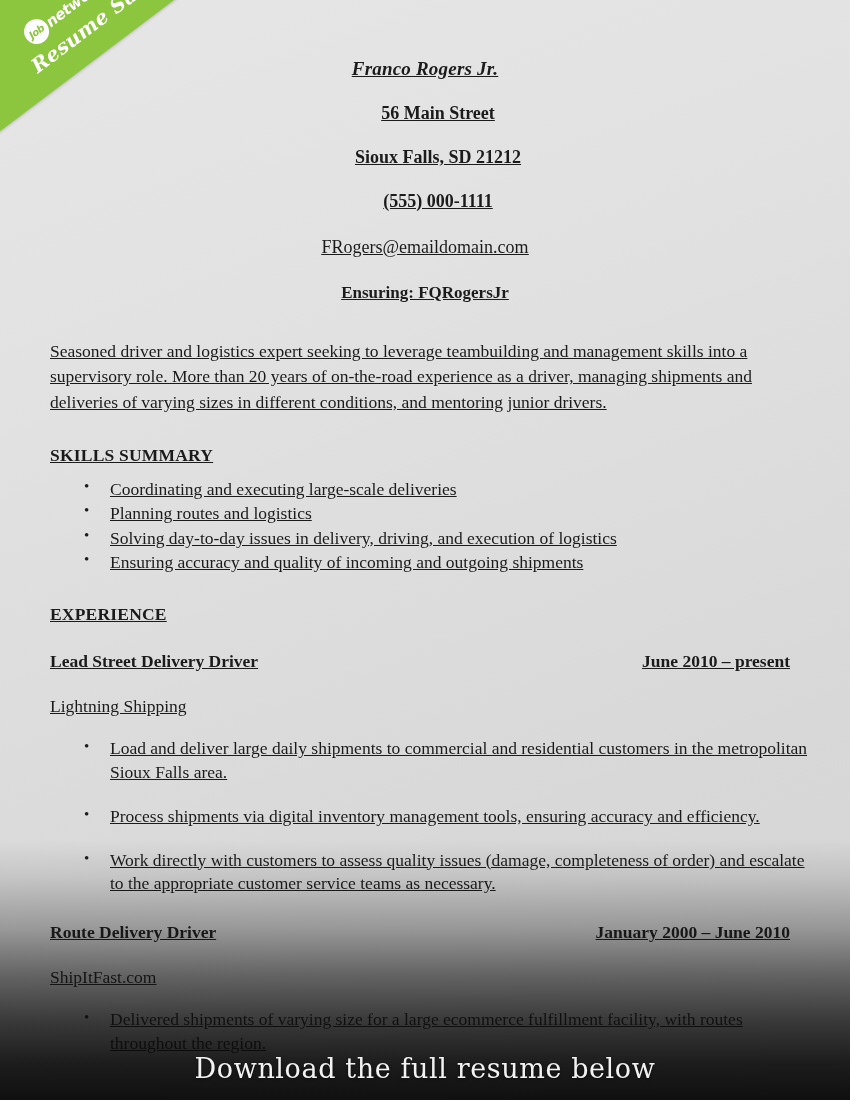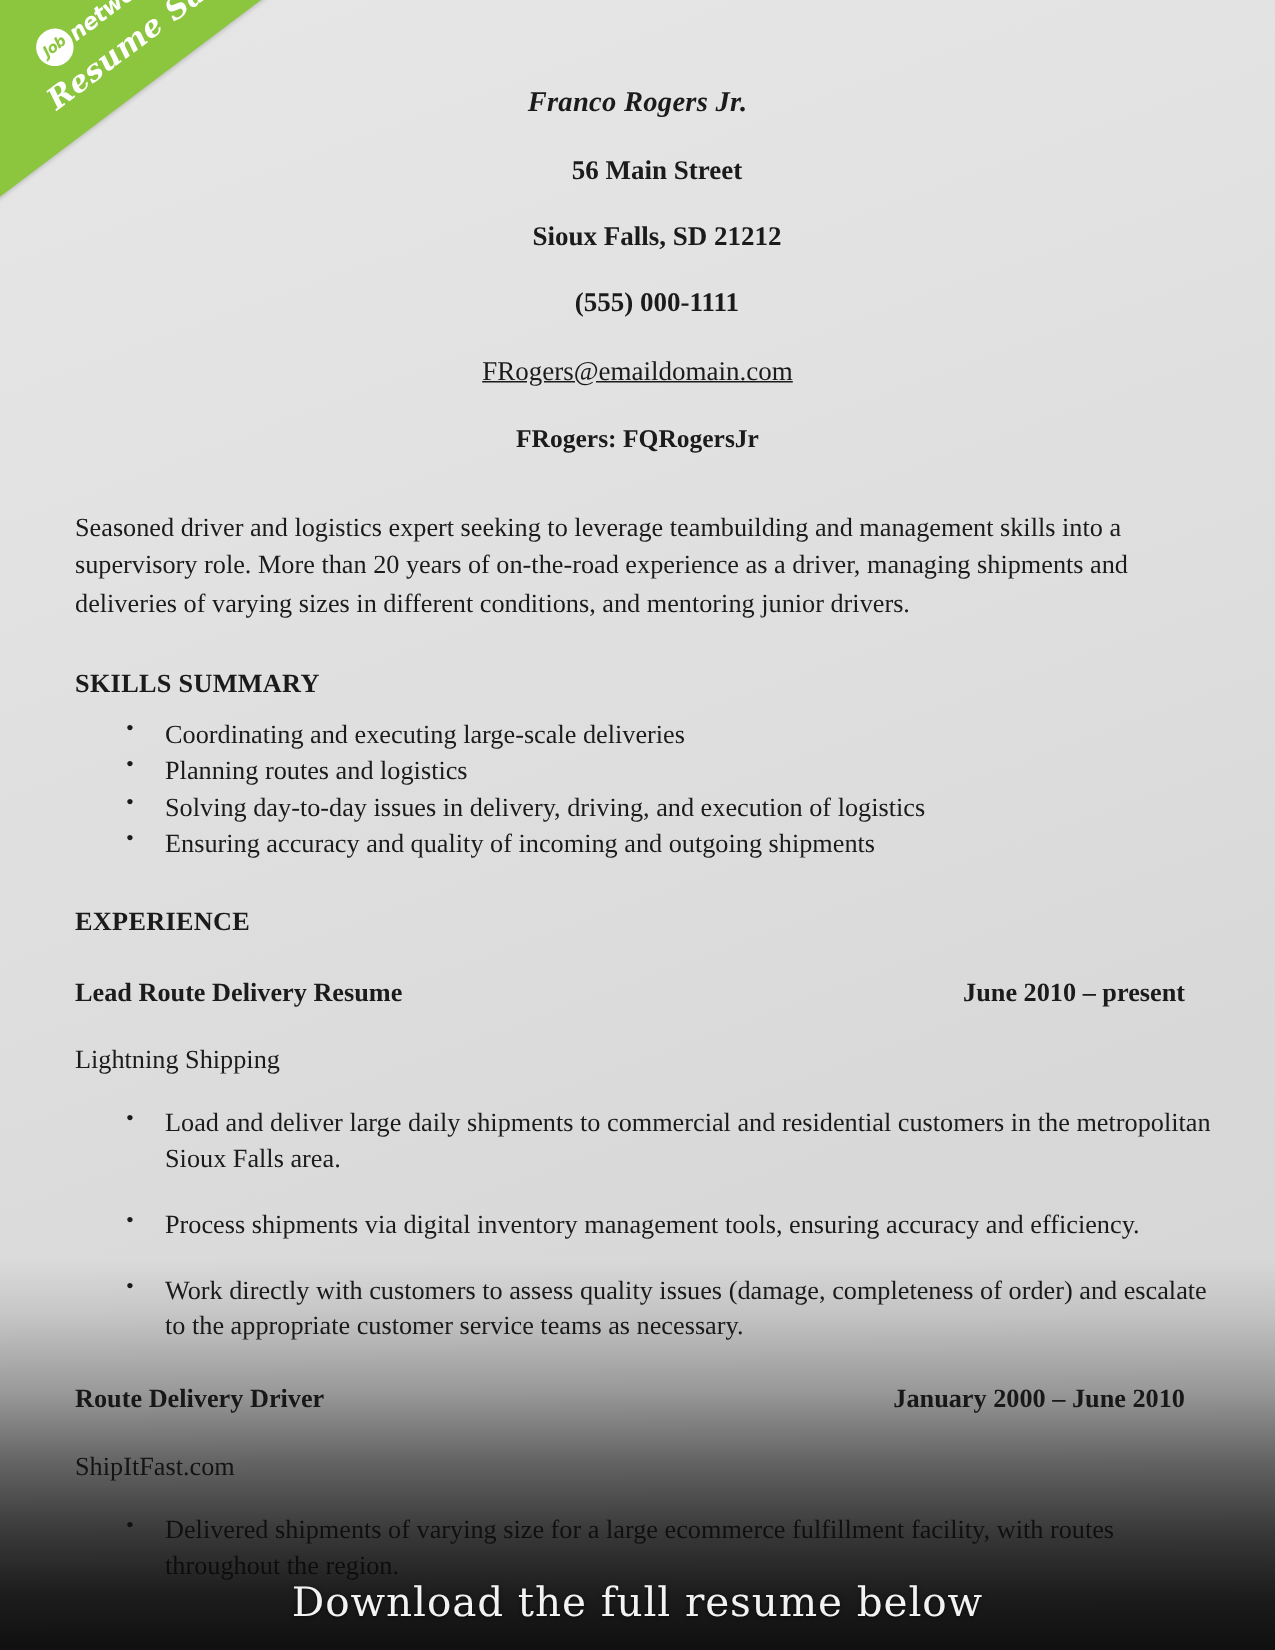--- a/index.html
+++ b/index.html
@@ -107,20 +107,21 @@
   }
 
   
   #content {
     position: absolute;
     left: 0;
     top: 0;
     width: 850px;
     z-index: 10;
     color: #1b1b1b;
+    text-decoration: underline;
   }
 
   .hdr-block {
     text-align: center;
     padding-top: 58px;
   }
   .hdr-name {
     font-size: 19px;
     font-weight: bold;
     font-style: italic;
@@ -220,38 +221,38 @@
 <div id="page">
 
   <div id="content">
 
     <div class="hdr-block">
       <div class="hdr-name">Franco Rogers Jr.</div>
       <div class="hdr-line">56 Main Street</div>
       <div class="hdr-line">Sioux Falls, SD 21212</div>
       <div class="hdr-line">(555) 000-1111</div>
       <div class="hdr-email">FRogers@emaildomain.com</div>
-      <div class="hdr-linkedin">FRogers: FQRogersJr</div>
+      <div class="hdr-linkedin">Ensuring: FQRogersJr</div>
     </div>
 
     <div class="summary">Seasoned driver and logistics expert seeking to leverage teambuilding and management skills into a supervisory role. More than 20 years of on-the-road experience as a driver, managing shipments and deliveries of varying sizes in different conditions, and mentoring junior drivers.</div>
 
     <div class="section-title">SKILLS SUMMARY</div>
     <ul class="bullets">
       <li>Coordinating and executing large-scale deliveries</li>
       <li>Planning routes and logistics</li>
       <li>Solving day-to-day issues in delivery, driving, and execution of logistics</li>
       <li>Ensuring accuracy and quality of incoming and outgoing shipments</li>
     </ul>
 
     <div class="section-title">EXPERIENCE</div>
 
     <div>
       <div class="job-head">
-        <span>Lead Route Delivery Resume</span>
+        <span>Lead Street Delivery Driver</span>
         <span>June 2010 – present</span>
       </div>
       <div class="job-company">Lightning Shipping</div>
       <ul class="bullets job-bullets job-bullets-wrap">
         <li>Load and deliver large daily shipments to commercial and residential customers in the metropolitan Sioux Falls area.</li>
         <li>Process shipments via digital inventory management tools, ensuring accuracy and efficiency.</li>
         <li>Work directly with customers to assess quality issues (damage, completeness of order) and escalate to the appropriate customer service teams as necessary.</li>
       </ul>
     </div>
 

